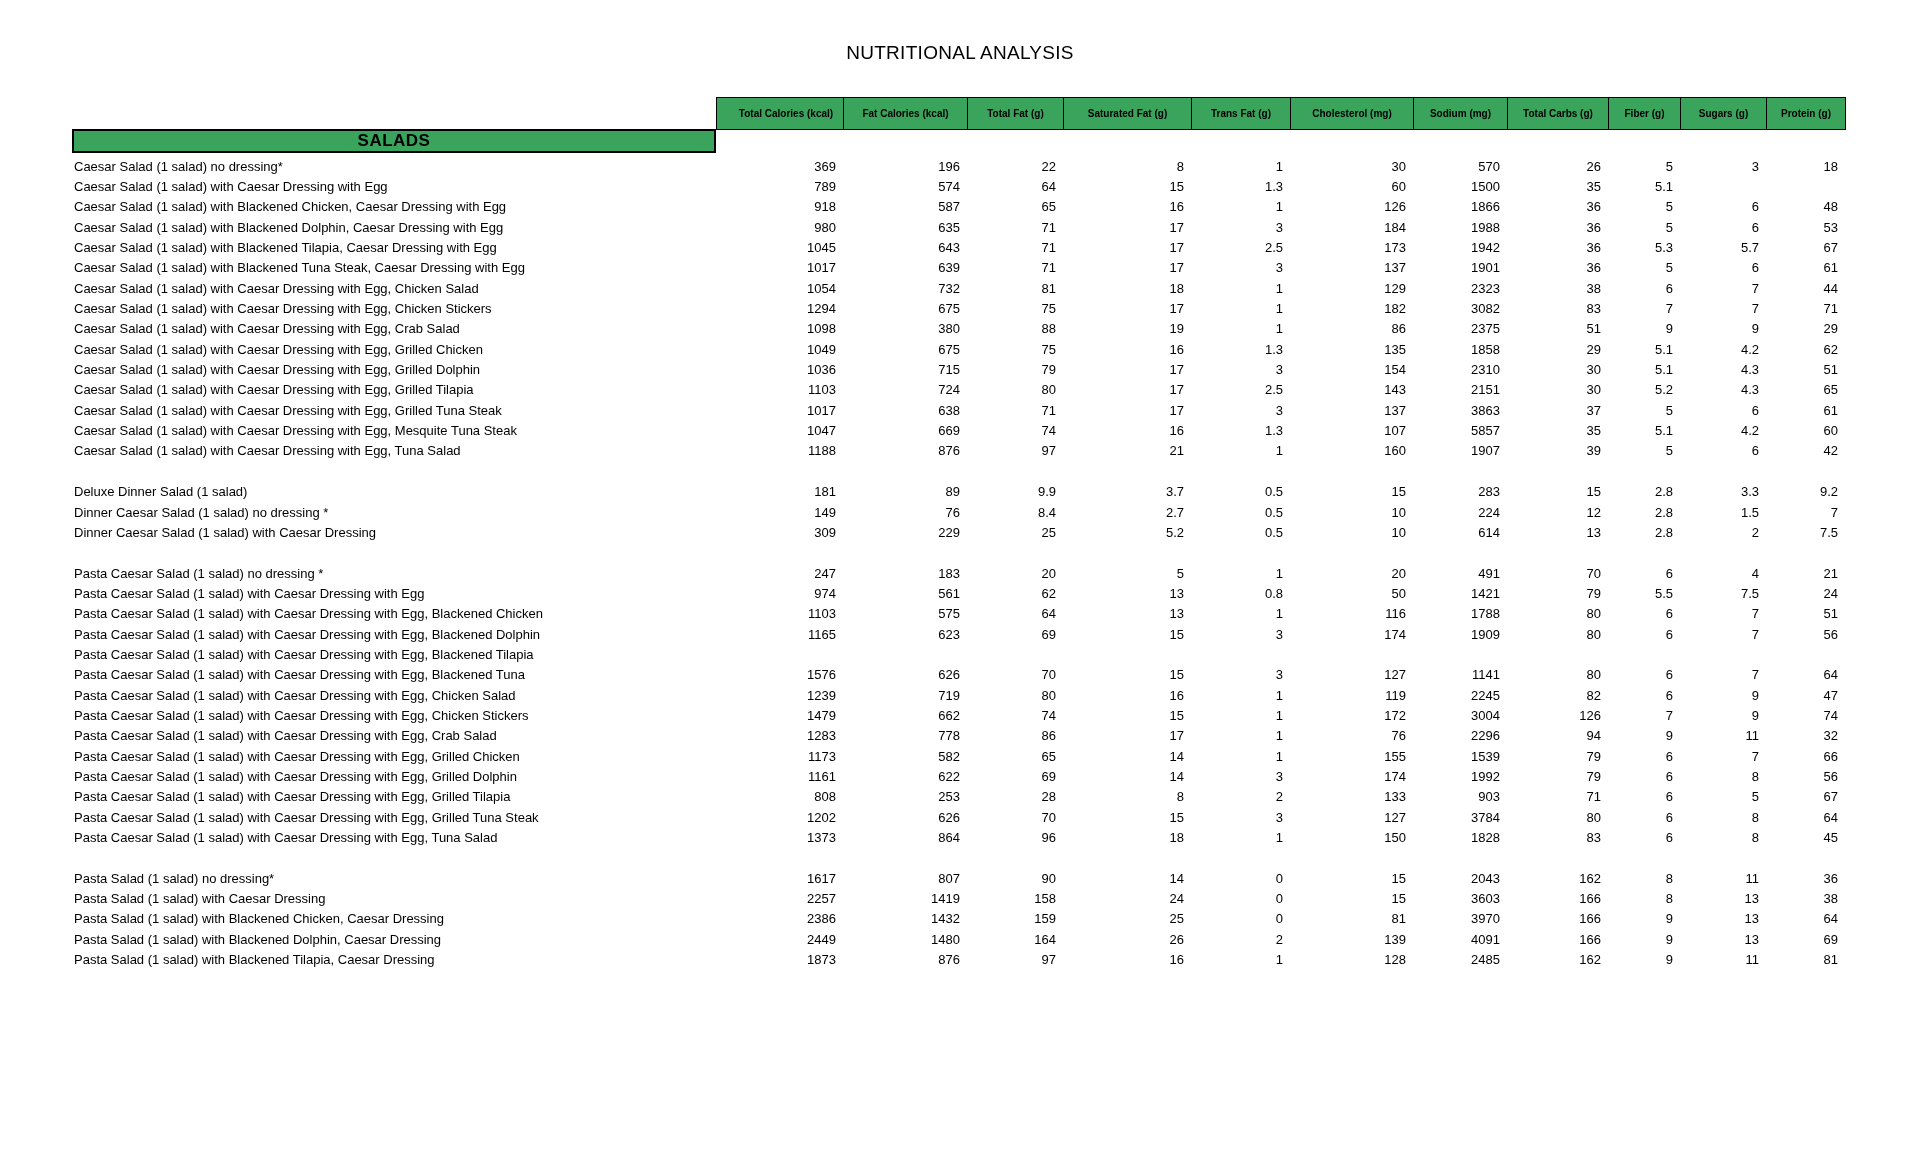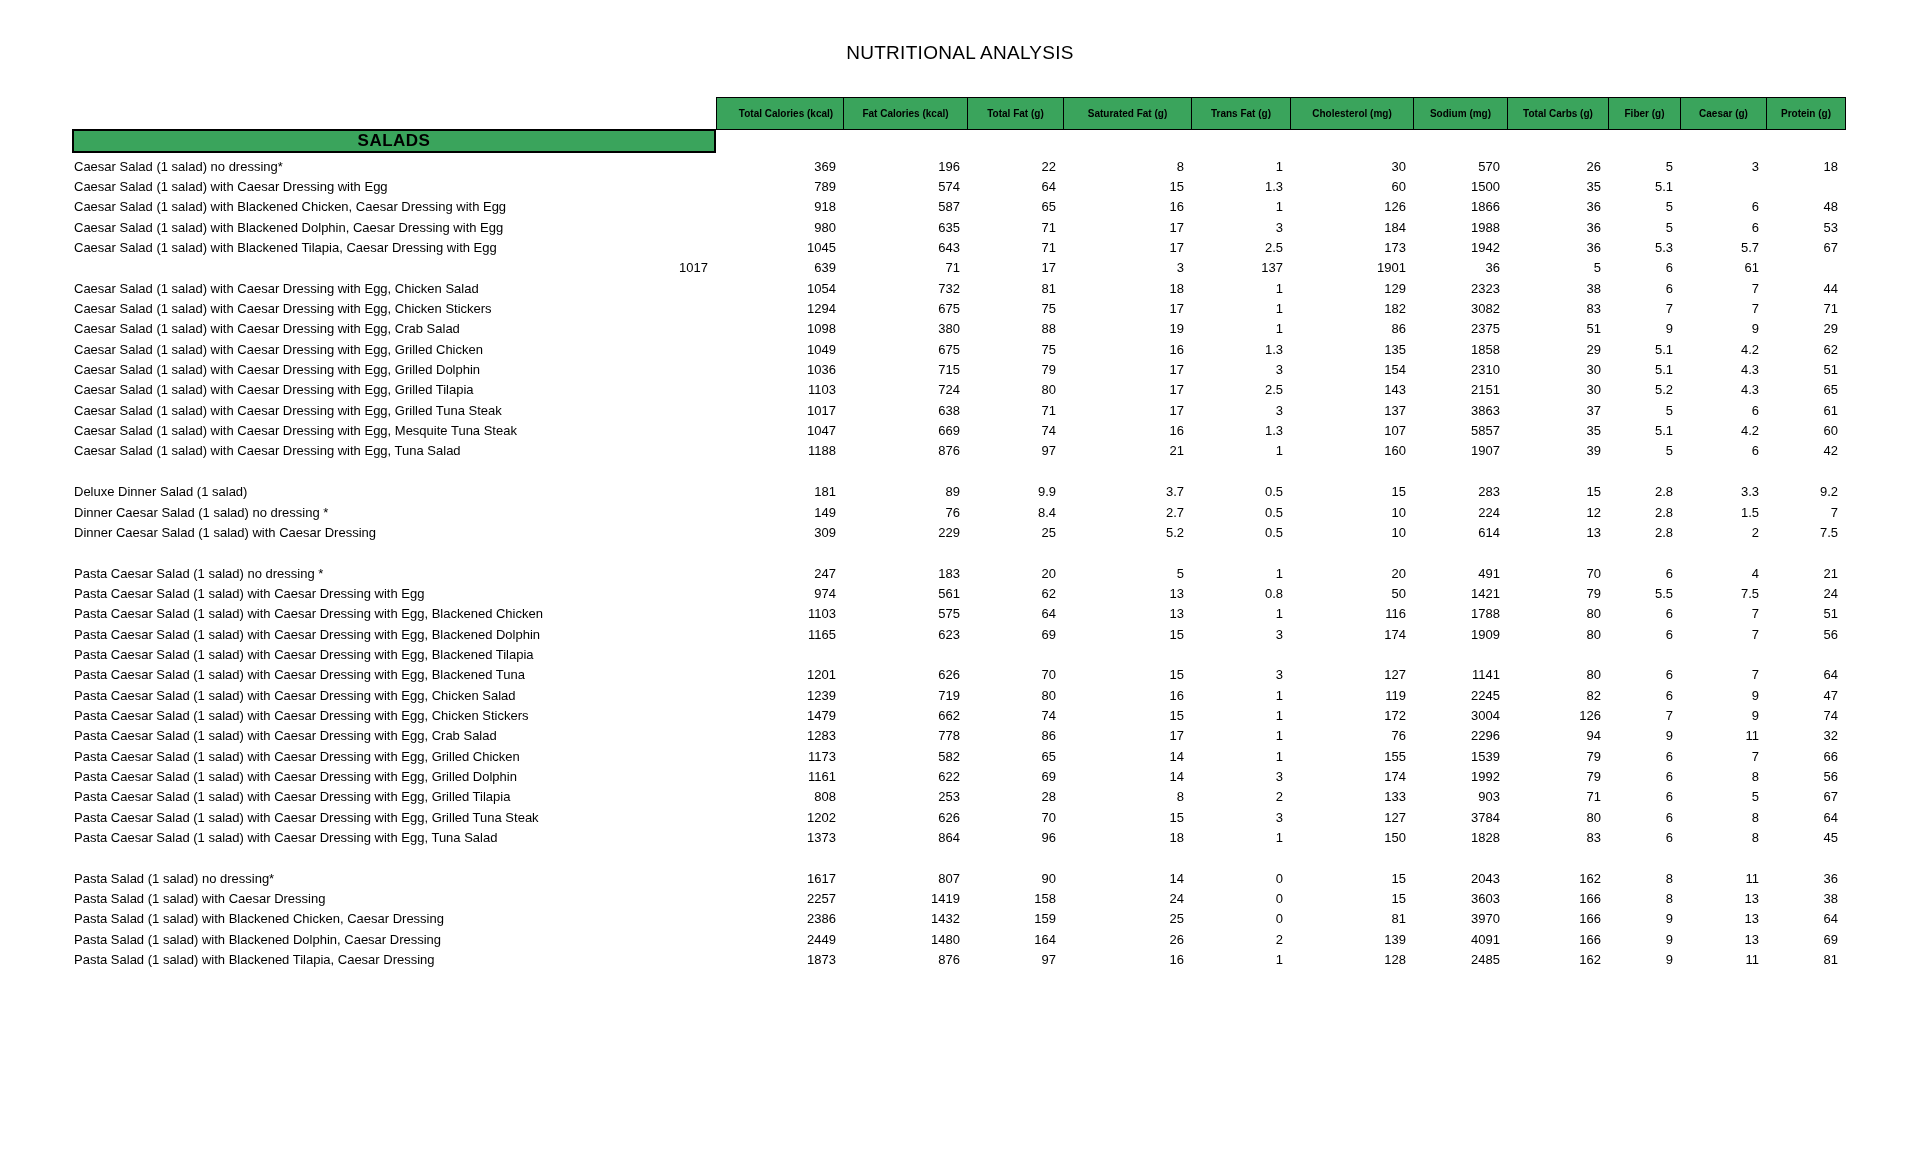--- a/index.html
+++ b/index.html
@@ -65,21 +65,21 @@
   <div class="header-row">
       <div class="hcell">Total Calories (kcal)</div>
       <div class="hcell">Fat Calories (kcal)</div>
       <div class="hcell">Total Fat (g)</div>
       <div class="hcell">Saturated Fat (g)</div>
       <div class="hcell">Trans Fat (g)</div>
       <div class="hcell">Cholesterol (mg)</div>
       <div class="hcell">Sodium (mg)</div>
       <div class="hcell">Total Carbs (g)</div>
       <div class="hcell">Fiber (g)</div>
-      <div class="hcell">Caesar (g)</div>
+      <div class="hcell">Sugars (g)</div>
       <div class="hcell">Protein (g)</div>
     </div>
   <div class="section-banner">SALADS</div>
   <div class="tbody">
       <div class="row">
         <div class="lcell">Caesar Salad (1 salad) no dressing*</div>
         <div class="vcell">369</div>
         <div class="vcell">196</div>
         <div class="vcell">22</div>
         <div class="vcell">8</div>
@@ -141,20 +141,21 @@
         <div class="vcell">17</div>
         <div class="vcell">2.5</div>
         <div class="vcell">173</div>
         <div class="vcell">1942</div>
         <div class="vcell">36</div>
         <div class="vcell">5.3</div>
         <div class="vcell">5.7</div>
         <div class="vcell">67</div>
       </div>
       <div class="row">
+        <div class="lcell">Caesar Salad (1 salad) with Blackened Tuna Steak, Caesar Dressing with Egg</div>
         <div class="vcell">1017</div>
         <div class="vcell">639</div>
         <div class="vcell">71</div>
         <div class="vcell">17</div>
         <div class="vcell">3</div>
         <div class="vcell">137</div>
         <div class="vcell">1901</div>
         <div class="vcell">36</div>
         <div class="vcell">5</div>
         <div class="vcell">6</div>
@@ -421,21 +422,21 @@
         <div class="vcell"></div>
         <div class="vcell"></div>
         <div class="vcell"></div>
         <div class="vcell"></div>
         <div class="vcell"></div>
         <div class="vcell"></div>
         <div class="vcell"></div>
       </div>
       <div class="row">
         <div class="lcell">Pasta Caesar Salad (1 salad) with Caesar Dressing with Egg, Blackened Tuna</div>
-        <div class="vcell">1201</div>
+        <div class="vcell">1576</div>
         <div class="vcell">626</div>
         <div class="vcell">70</div>
         <div class="vcell">15</div>
         <div class="vcell">3</div>
         <div class="vcell">127</div>
         <div class="vcell">1141</div>
         <div class="vcell">80</div>
         <div class="vcell">6</div>
         <div class="vcell">7</div>
         <div class="vcell">64</div>

